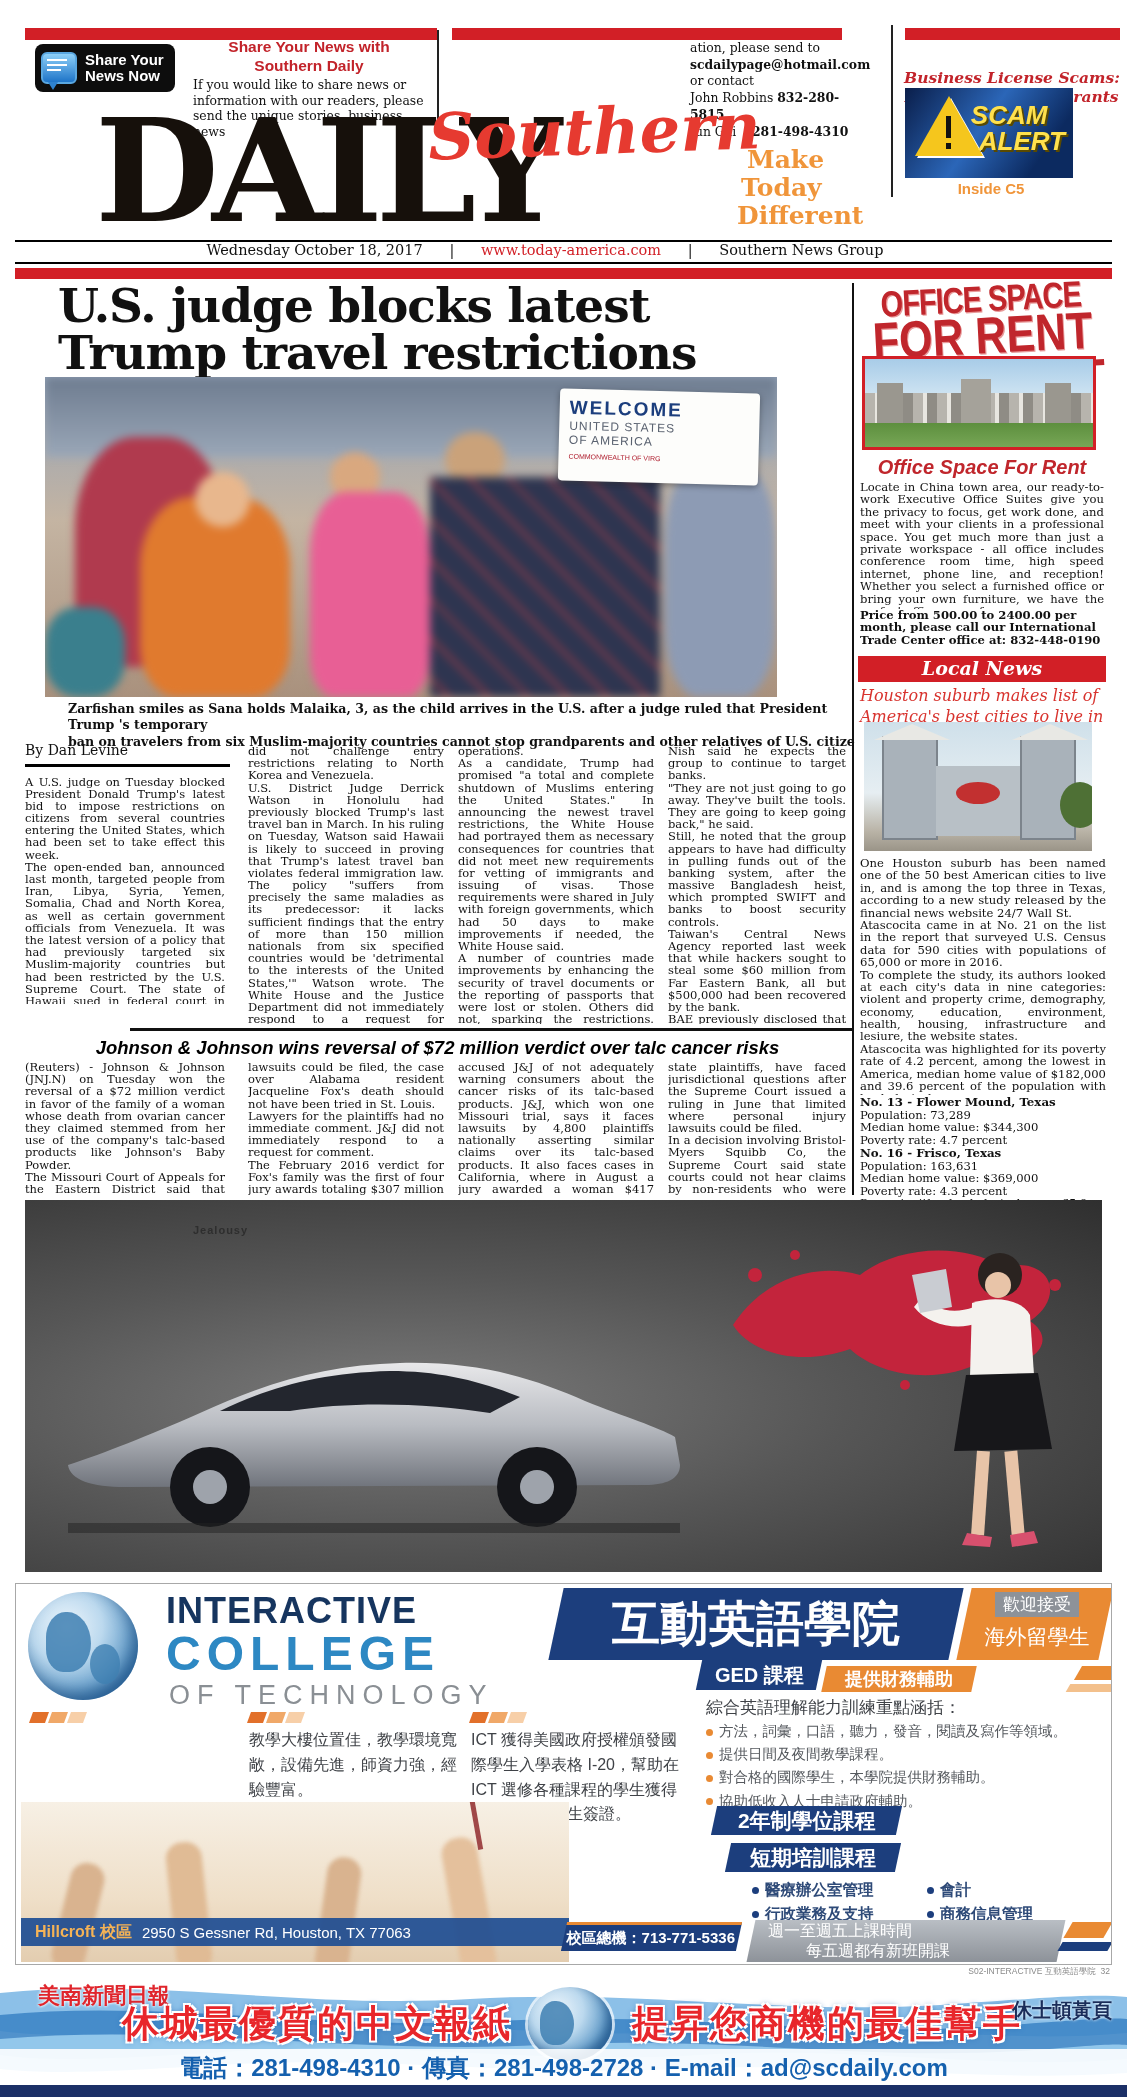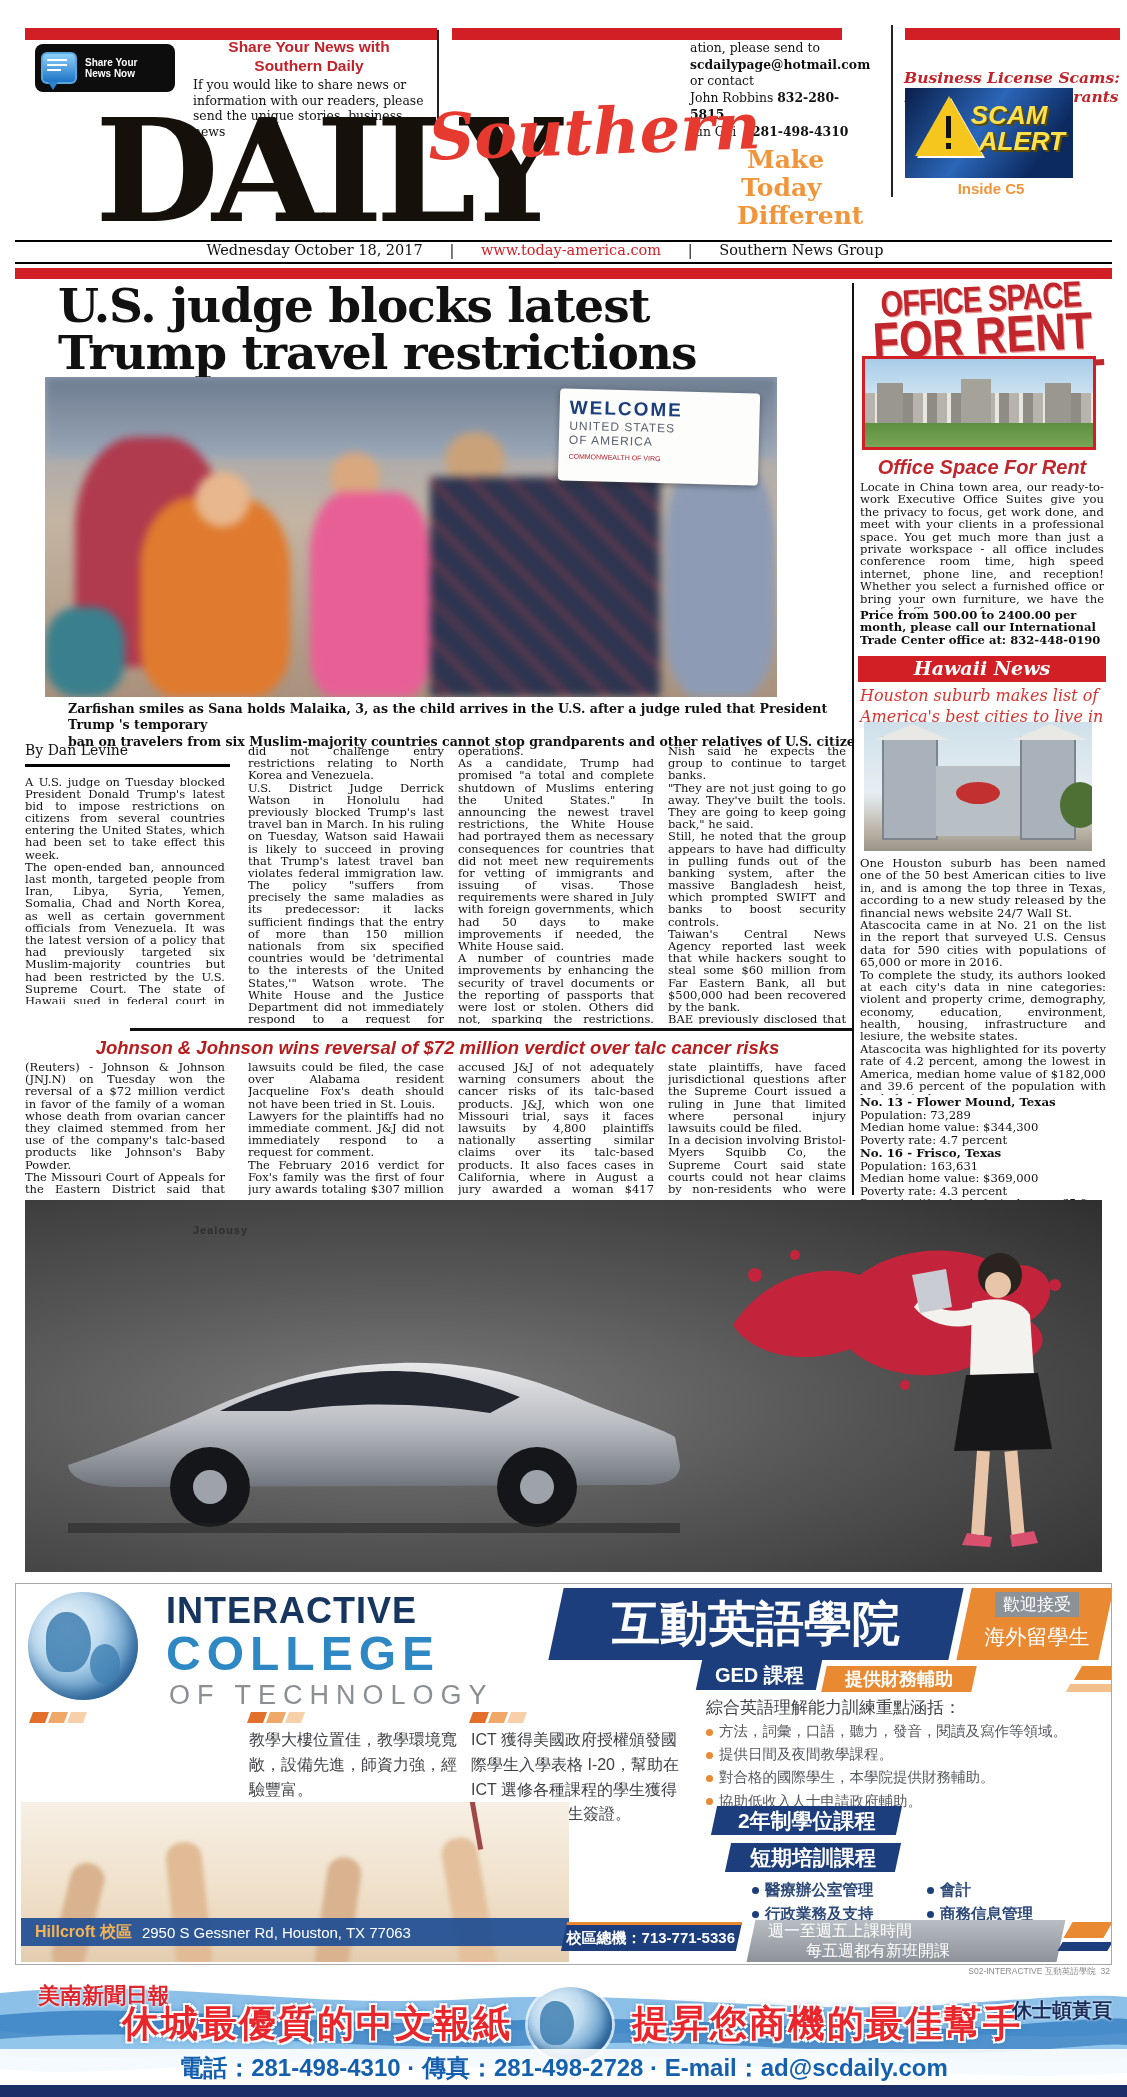--- a/index.html
+++ b/index.html
@@ -32,21 +32,21 @@
   <div class="abs" style="left:437px;top:30px;width:2px;height:95px;background:#222;"></div>
   <div class="abs" style="left:891px;top:25px;width:2px;height:172px;background:#222;"></div>
 
   <div class="abs" style="left:35px;top:44px;width:140px;height:48px;background:#0d0d0d;border-radius:8px;display:flex;align-items:center;padding:0 6px;box-sizing:border-box;">
     <span style="position:relative;width:32px;height:28px;background:linear-gradient(#8ed0f8,#1e74c8);border:2px solid #5aa7e0;border-radius:6px;display:block;">
       <i style="position:absolute;left:4px;top:5px;width:20px;height:2px;background:#fff;"></i>
       <i style="position:absolute;left:4px;top:10px;width:20px;height:2px;background:#fff;"></i>
       <i style="position:absolute;left:4px;top:15px;width:14px;height:2px;background:#fff;"></i>
       <i style="position:absolute;left:5px;bottom:-8px;width:0;height:0;border-left:5px solid transparent;border-right:5px solid transparent;border-top:8px solid #2e82cf;"></i>
     </span>
-    <span class="sans" style="color:#fff;font-weight:bold;font-size:10px;line-height:1.1;margin-left:8px;">
+    <span class="sans" style="color:#fff;font-weight:bold;font-size:15px;line-height:1.1;margin-left:8px;">
       <span style="display:block;">Share Your</span>
       <span style="display:block;">News Now</span>
     </span>
   </div>
 
   <div class="abs" style="left:193px;top:38px;width:232px;">
     <div class="sans" style="color:#c2232a;font-weight:bold;font-size:15.5px;text-align:center;line-height:1.2;">
       <span style="display:block;">Share Your News with</span>
       <span style="display:block;">Southern Daily</span>
     </div>
@@ -138,21 +138,21 @@
   <div class="abs ncol pre" style="left:458px;top:745px;width:196px;height:279px;">operations.
 As a candidate, Trump had promised "a total and complete shutdown of Muslims entering the United States." In announcing the newest travel restrictions, the White House had portrayed them as necessary consequences for countries that did not meet new requirements for vetting of immigrants and issuing of visas. Those requirements were shared in July with foreign governments, which had 50 days to make improvements if needed, the White House said.
 A number of countries made improvements by enhancing the security of travel documents or the reporting of passports that were lost or stolen. Others did not, sparking the restrictions. Eastern International Bank demonstrates that North Korea continues to seek to generate cash through hacking.</div>
   <div class="abs ncol pre" style="left:668px;top:745px;width:178px;height:279px;">Nish said he expects the group to continue to target banks.
 "They are not just going to go away. They've built the tools. They are going to keep going back," he said.
 Still, he noted that the group appears to have had difficulty in pulling funds out of the banking system, after the massive Bangladesh heist, which prompted SWIFT and banks to boost security controls.
 Taiwan's Central News Agency reported last week that while hackers sought to steal some $60 million from Far Eastern Bank, all but $500,000 had been recovered by the bank.
 BAE previously disclosed that Lazarus attempted to steal money from banks in Mexico and Poland, though there is no evidence the effort succeeded.</div>
 
   <div class="abs" style="left:130px;top:1028px;width:722px;height:3px;background:#111;"></div>
-  <div class="abs sans" style="left:25px;top:1037px;width:825px;text-align:center;color:#b91c1c;font-weight:bold;font-style:italic;font-size:18.5px;">Johnson &amp; Johnson wins reversal of $72 million verdict over talc cancer risks</div>
+  <div class="abs sans" style="left:25px;top:1037px;width:825px;text-align:center;color:#000000;font-weight:bold;font-style:italic;font-size:18.5px;">Johnson &amp; Johnson wins reversal of $72 million verdict over talc cancer risks</div>
   <div class="abs ncol pre" style="left:25px;top:1061px;width:200px;height:136px;">(Reuters) - Johnson &amp; Johnson (JNJ.N) on Tuesday won the reversal of a $72 million verdict in favor of the family of a woman whose death from ovarian cancer they claimed stemmed from her use of the company's talc-based products like Johnson's Baby Powder.
 The Missouri Court of Appeals for the Eastern District said that given a recent U.S. Supreme Court decision that limited where injury</div>
   <div class="abs ncol pre" style="left:248px;top:1061px;width:196px;height:136px;">lawsuits could be filed, the case over Alabama resident Jacqueline Fox's death should not have been tried in St. Louis.
 Lawyers for the plaintiffs had no immediate comment. J&amp;J did not immediately respond to a request for comment.
 The February 2016 verdict for Fox's family was the first of four jury awards totaling $307 million in state court in St. Louis to plaintiffs who</div>
   <div class="abs ncol pre" style="left:458px;top:1061px;width:196px;height:136px;">accused J&amp;J of not adequately warning consumers about the cancer risks of its talc-based products. J&amp;J, which won one Missouri trial, says it faces lawsuits by 4,800 plaintiffs nationally asserting similar claims over its talc-based products. It also faces cases in California, where in August a jury awarded a woman $417 million.
 The Missouri cases, which have largely been brought by out-of-</div>
   <div class="abs ncol pre" style="left:668px;top:1061px;width:178px;height:136px;">state plaintiffs, have faced jurisdictional questions after the Supreme Court issued a ruling in June that limited where personal injury lawsuits could be filed.
 In a decision involving Bristol-Myers Squibb Co, the Supreme Court said state courts could not hear claims by non-residents who were not injured in that particular state.</div>
 
@@ -168,21 +168,21 @@
     <i class="abs" style="left:12px;top:24px;width:26px;height:42px;background:#9a978f;display:block;"></i>
     <i class="abs" style="left:96px;top:20px;width:30px;height:46px;background:#a5a29a;display:block;"></i>
     <i class="abs" style="left:180px;top:24px;width:26px;height:42px;background:#9a978f;display:block;"></i>
     <i class="abs" style="left:0;top:64px;width:228px;height:26px;background:linear-gradient(#5d8f3e,#79a858);display:block;"></i>
   </div>
 
   <div class="abs sans" style="left:862px;top:456px;width:240px;color:#c0262c;font-weight:bold;font-style:italic;font-size:20px;text-align:center;">Office Space For Rent</div>
   <div class="abs sbody" style="left:860px;top:481px;width:244px;height:128px;"> Locate in China town area, our ready-to-work Executive Office Suites give you the privacy to focus, get work done, and meet with your clients in a professional space. You get much more than just a private workspace - all office includes conference room time, high speed internet, phone line, and reception! Whether you select a furnished office or bring your own furniture, we have the perfect office space for you</div>
   <div class="abs sbody" style="left:860px;top:609px;width:244px;height:44px;font-weight:bold;text-align:left;">Price from 500.00 to 2400.00 per month, please call our International Trade Center office at: 832-448-0190</div>
 
-  <div class="abs red" style="left:858px;top:656px;width:248px;height:26px;color:#fff;text-align:center;font-style:italic;font-weight:bold;font-size:19px;line-height:25px;">Hawaii News</div>
+  <div class="abs red" style="left:858px;top:656px;width:248px;height:26px;color:#fff;text-align:center;font-style:italic;font-weight:bold;font-size:19px;line-height:25px;">Local News</div>
   <div class="abs" style="left:860px;top:686px;width:246px;color:#d8332e;font-style:italic;font-size:16px;line-height:1.3;font-family:'DejaVu Serif',serif;">
     <div>Houston suburb makes list of</div>
     <div>America's best cities to live in</div>
   </div>
 
   <div class="abs" style="left:864px;top:722px;width:228px;height:129px;background:linear-gradient(#cfe0ea 0%,#e6eef2 55%,#b9b3a6 85%,#9a9488 100%);overflow:hidden;">
     <i class="abs" style="left:18px;top:14px;width:52px;height:100px;background:#a9b2ba;border:2px solid #7c848c;display:block;"></i>
     <i class="abs" style="left:10px;top:2px;width:0;height:0;border-left:38px solid transparent;border-right:38px solid transparent;border-bottom:16px solid #e8e8e4;display:block;"></i>
     <i class="abs" style="left:156px;top:14px;width:52px;height:100px;background:#a9b2ba;border:2px solid #7c848c;display:block;"></i>
     <i class="abs" style="left:148px;top:2px;width:0;height:0;border-left:38px solid transparent;border-right:38px solid transparent;border-bottom:16px solid #e8e8e4;display:block;"></i>

